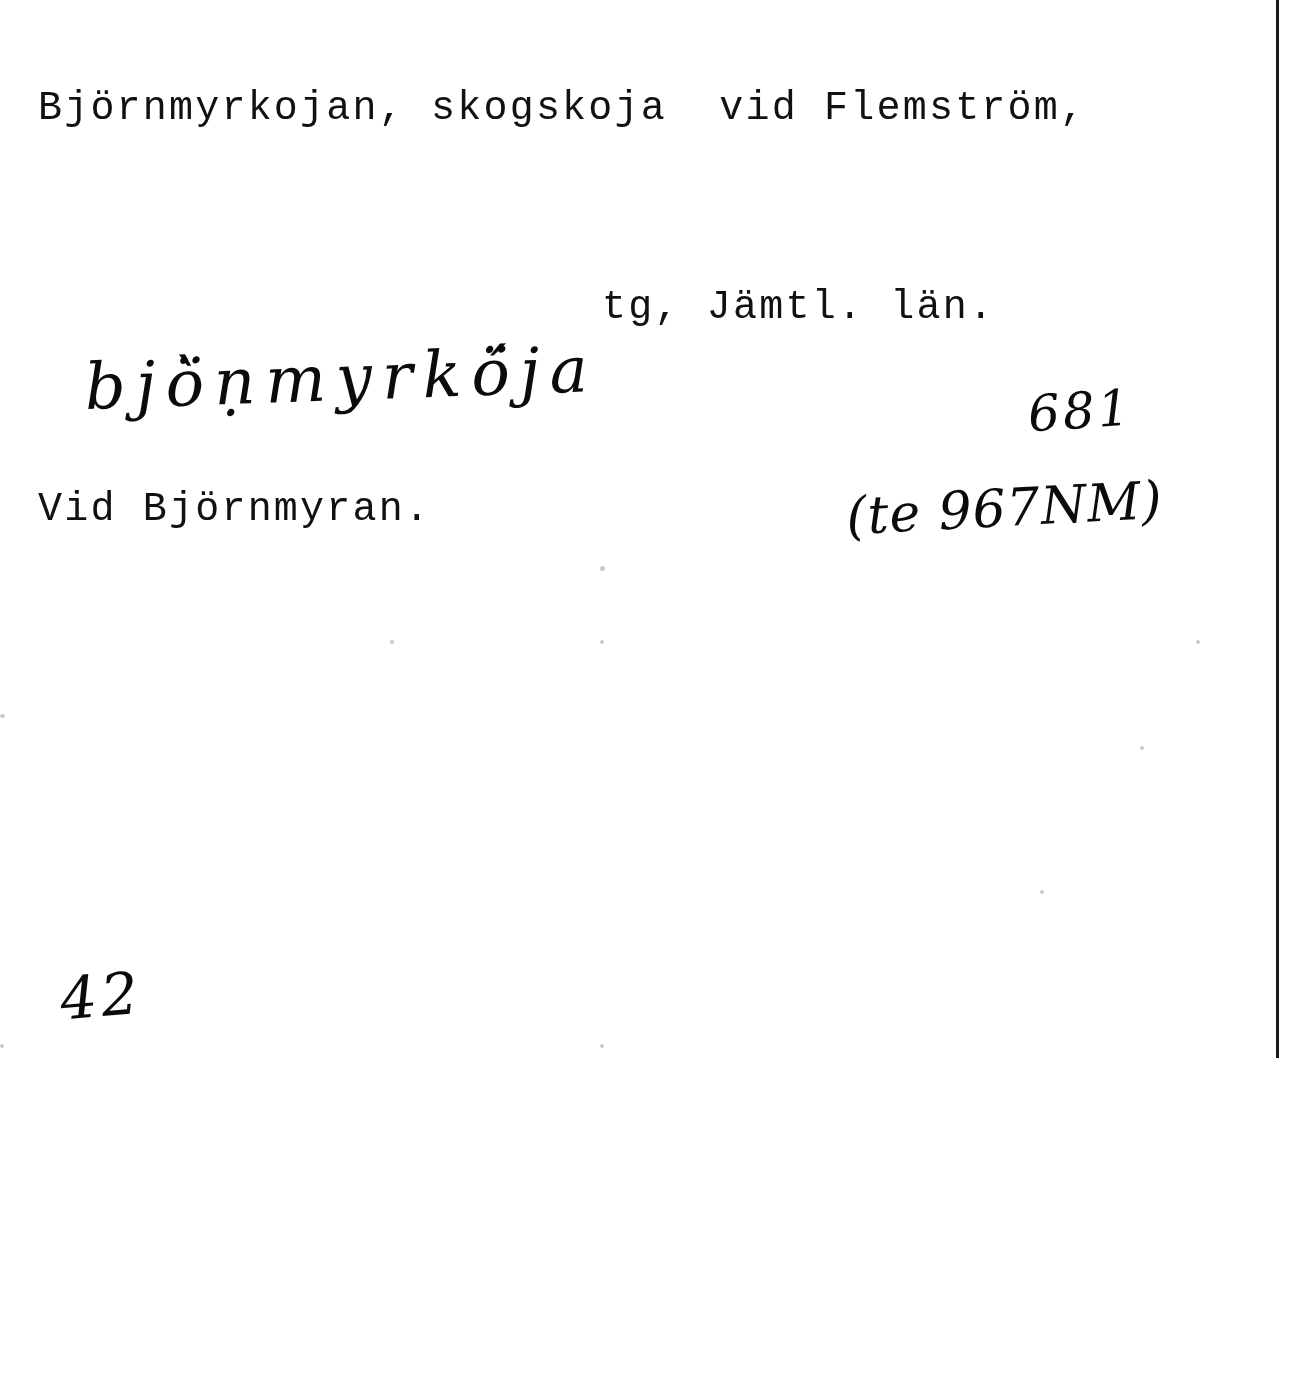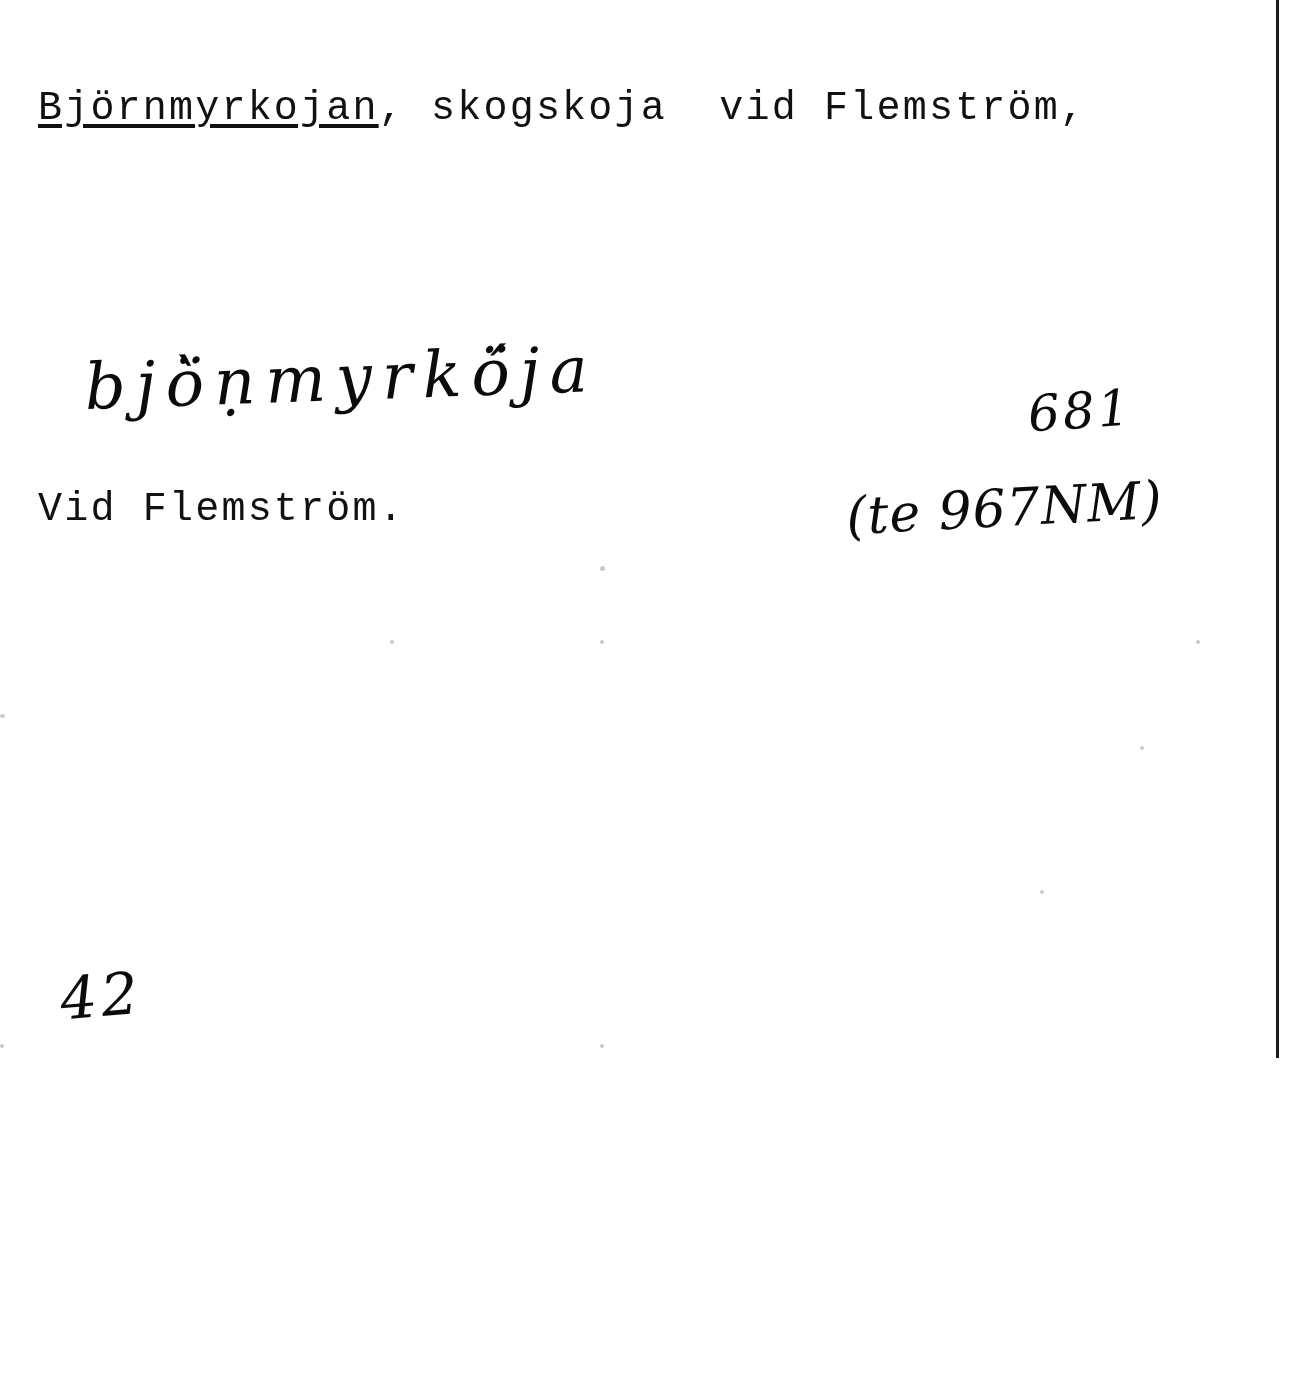--- a/index.html
+++ b/index.html
@@ -35,21 +35,20 @@
   }
   .typed {
     position: absolute;
     font-family: "Liberation Mono", "DejaVu Sans Mono", monospace;
     font-size: 40px;
     letter-spacing: 2.2px;
     white-space: pre;
     color: #111111;
   }
   .typed .ul {
-    text-decoration: underline;
     text-underline-offset: 5px;
   }
   
   #line1 { left: 38px;  top: 86px; }
   #line2 { left: 38px;  top: 188px; }
   #line3 { left: 602px; top: 285px; }
   #line4 { left: 38px;  top: 487px; }
   #line5 { left: 480px; top: 938px; }
 
   
@@ -111,25 +110,26 @@
   <div class="speck" style="left:1196px;top:640px;width:4px;height:4px;"></div>
   <div class="speck" style="left:0px;top:714px;width:5px;height:4px;"></div>
   <div class="speck" style="left:1140px;top:746px;width:4px;height:4px;"></div>
   <div class="speck" style="left:1040px;top:890px;width:4px;height:4px;"></div>
   <div class="speck" style="left:600px;top:1044px;width:4px;height:4px;"></div>
   <div class="speck" style="left:0px;top:1044px;width:4px;height:4px;"></div>
 
   <div class="typed" id="line1"><span class="ul">Björnmyrkojan</span><span>, skogskoja  vid Flemström,</span></div>
 
 
+  <div class="typed" id="line3">tg, Jämtl. län.</div>
 
   <div class="hand" id="hand-main">bjö̀ṇmyrkö́ja</div>
 
   <div class="hand" id="hand-number">681</div>
 
-  <div class="typed" id="line4">Vid Flemström.</div>
+  <div class="typed" id="line4">Vid Björnmyran.</div>
 
   <div class="hand" id="hand-paren">(te 967NM)</div>
 
 
   <div class="hand" id="hand-corner">42</div>
 
 </div>
 
 </body></html>

